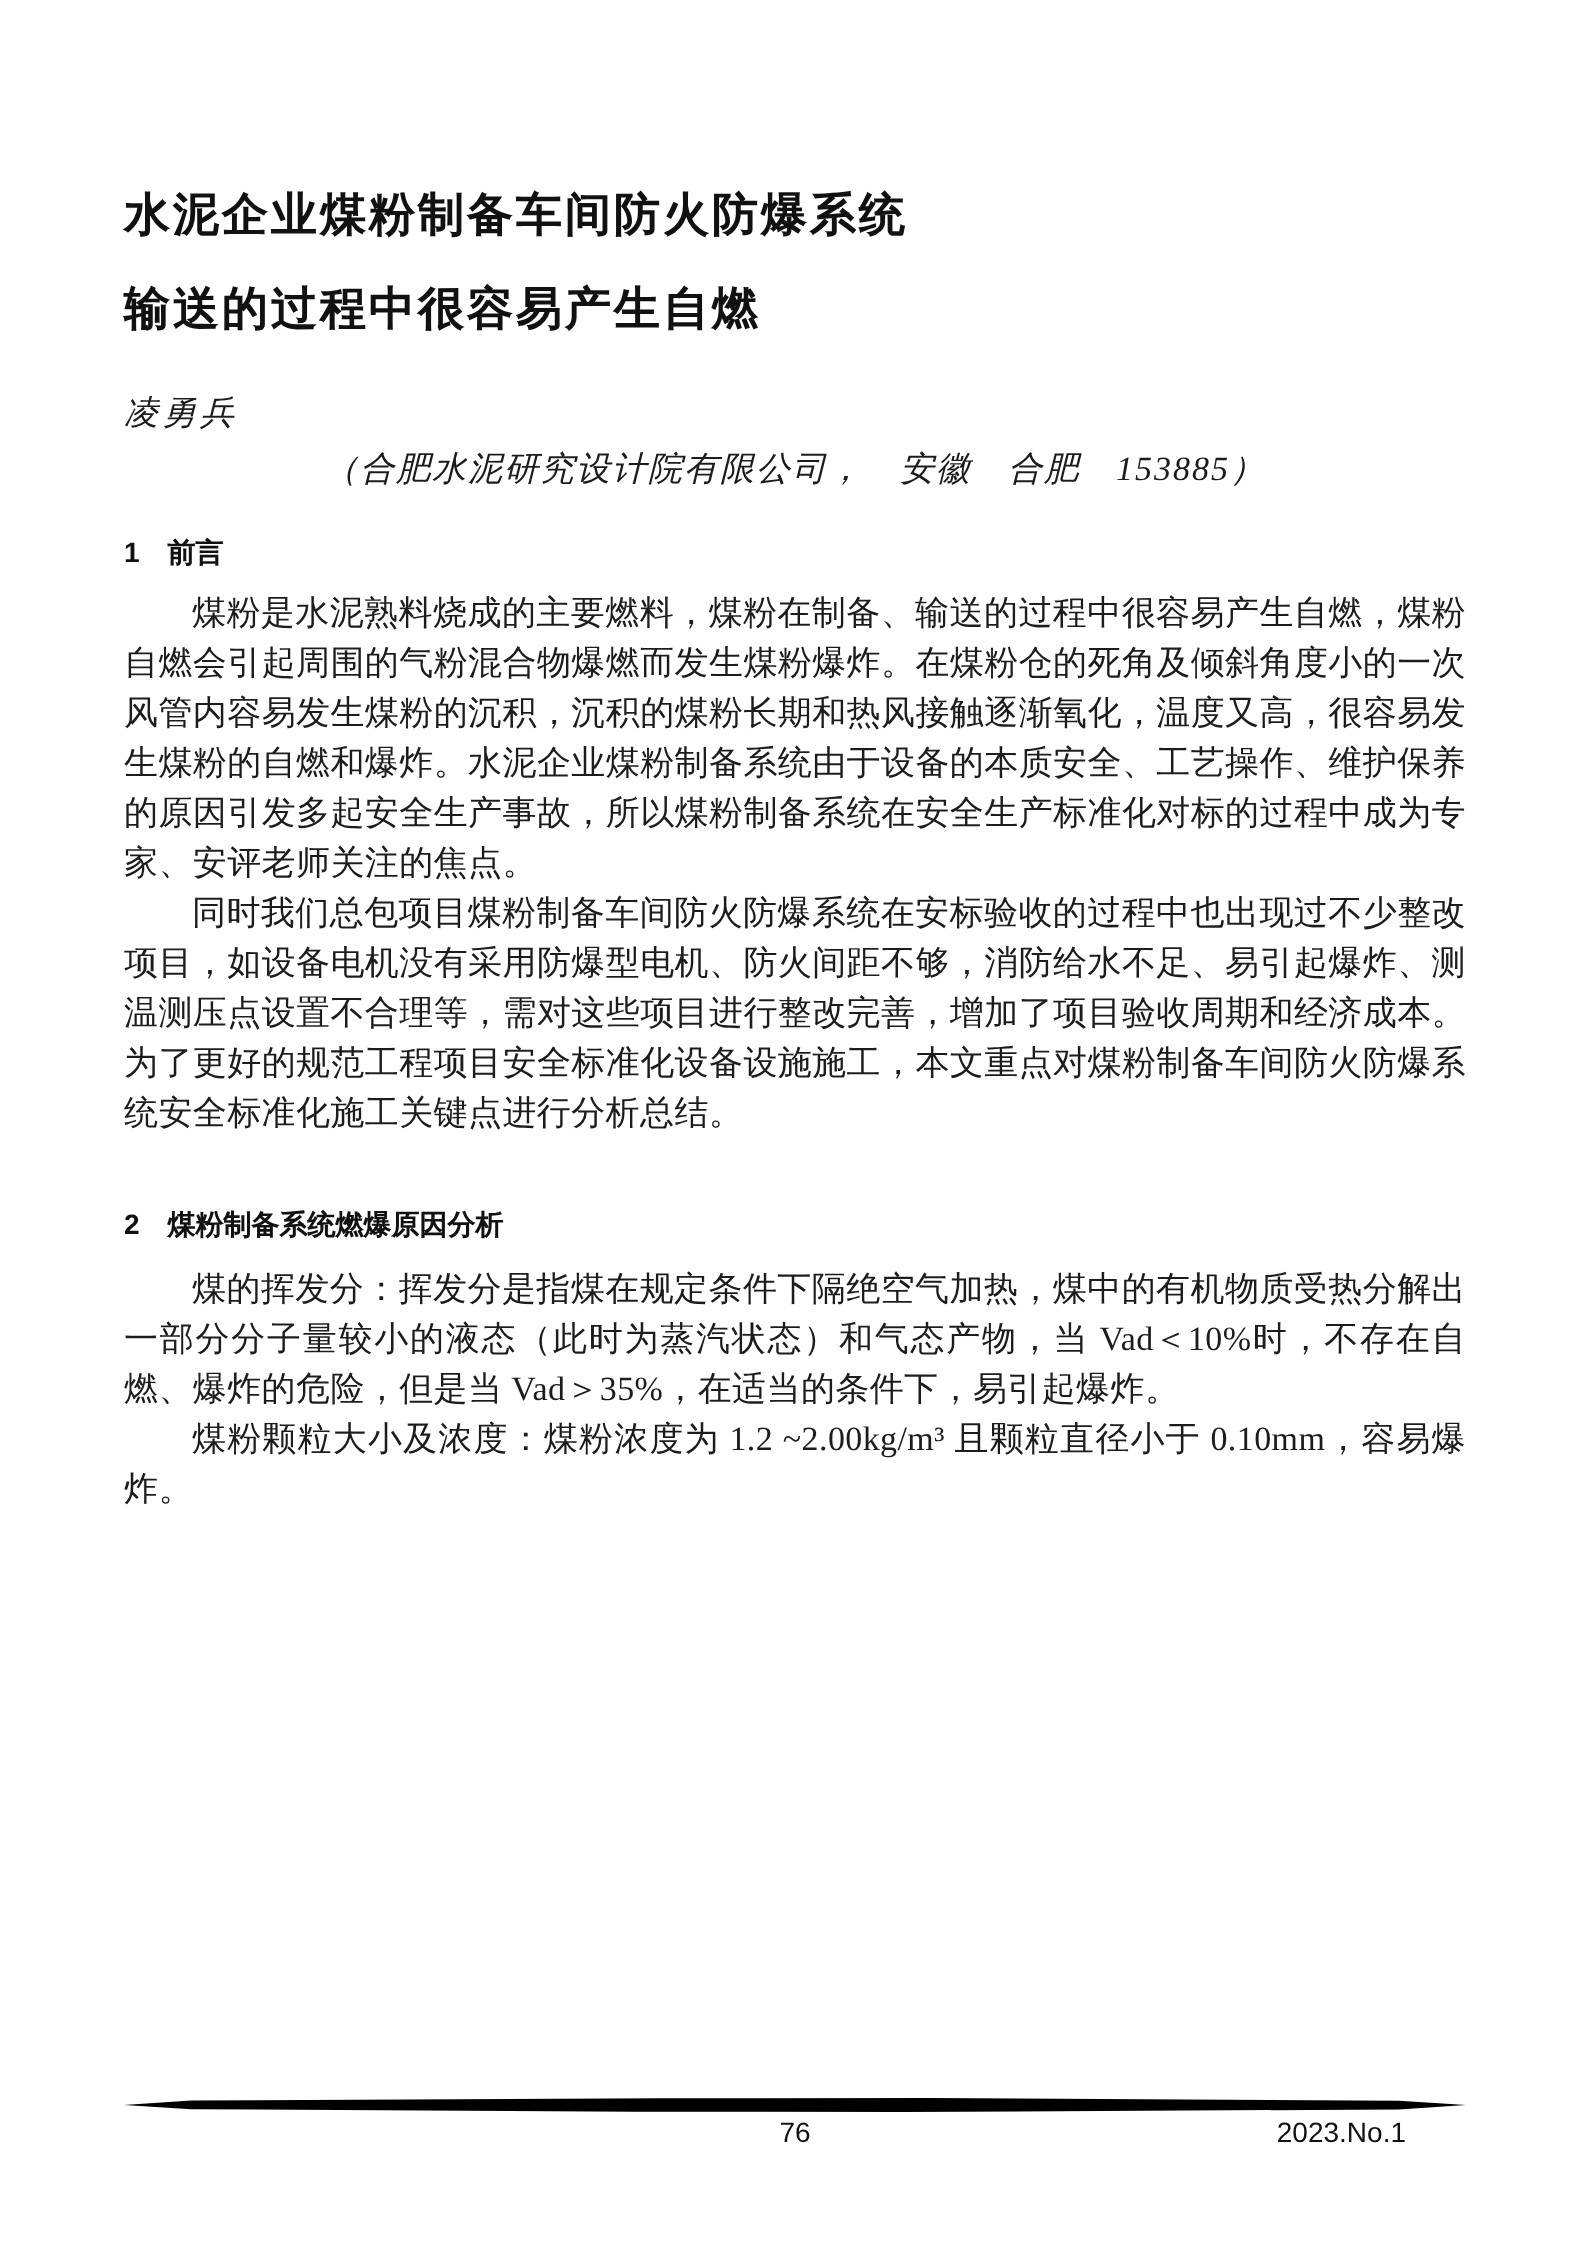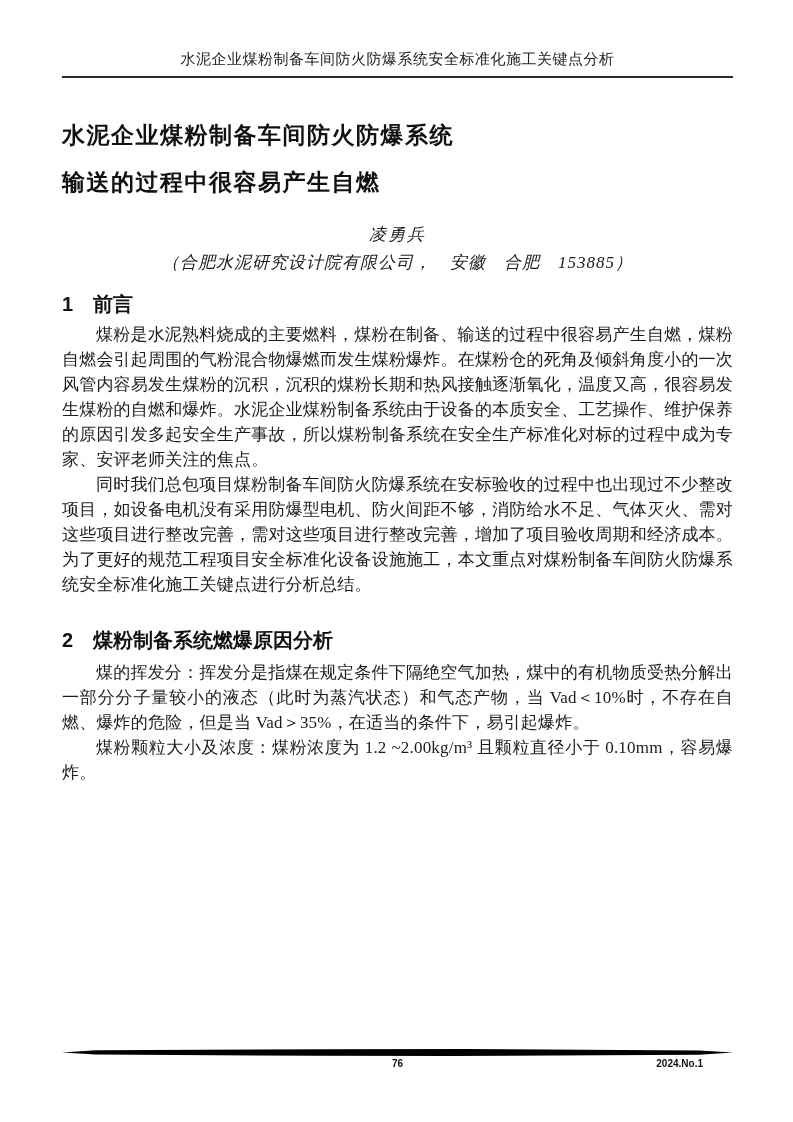--- a/index.html
+++ b/index.html
@@ -28,36 +28,36 @@
     text-align: left;
     font-family: "Liberation Sans", "DejaVu Sans", sans-serif;
     font-weight: 700;
     font-size: 23px;
     line-height: 47px;
     letter-spacing: 1.5px;
     color: #111;
   }
   .author {
     margin-top: 17px;
-    text-align: center;
+    text-align: left;
     font-size: 17px;
     font-style: italic;
     letter-spacing: 2px;
   }
   .affiliation {
     margin-top: 5px;
     text-align: center;
     font-size: 17px;
     font-style: italic;
     letter-spacing: 1px;
   }
   .section-heading {
     font-family: "Liberation Sans", "DejaVu Sans", sans-serif;
     font-weight: 700;
-    font-size: 20px;
+    font-size: 14px;
     line-height: 26px;
     margin: 17px 0 5px 0;
     color: #111;
   }
   .section-heading.second { margin-top: 30px; margin-bottom: 7px; }
   .body-para {
     margin: 0;
     font-size: 17px;
     line-height: 25px;
     text-align: justify;
@@ -73,68 +73,64 @@
   .footer-rule {
     height: 7px;
     background: #000;
     clip-path: polygon(0% 50%, 5% 18%, 40% 2%, 60% 0%, 95% 20%, 100% 50%, 95% 82%, 58% 100%, 38% 98%, 5% 80%);
   }
   .footer-meta {
     position: relative;
     height: 18px;
     margin-top: 1px;
     font-family: "Liberation Sans", "DejaVu Sans", sans-serif;
-    font-size: 10px;
+    font-size: 14px;
     color: #111;
-    font-weight: bold;
   }
   .page-number {
     position: absolute;
     left: 50%;
     transform: translateX(-50%);
     top: 1px;
   }
   .issue {
     position: absolute;
     right: 30px;
     top: 1px;
   }
 </style>
 </head>
 <body>
 
 <div class="page">
 
-  <div class="running-header">
-    <span>水泥企业煤粉制备车间防火防爆系统安全标准化施工关键点分析</span>
-  </div>
 
   <h1 class="doc-title">
     <div>水泥企业煤粉制备车间防火防爆系统</div>
     <div>输送的过程中很容易产生自燃</div>
   </h1>
 
   <div class="author">凌勇兵</div>
 
   <div class="affiliation">（合肥水泥研究设计院有限公司，　安徽　合肥　153885）</div>
 
   <h2 class="section-heading">1　前言</h2>
 
   <p class="body-para">煤粉是水泥熟料烧成的主要燃料，煤粉在制备、输送的过程中很容易产生自燃，煤粉自燃会引起周围的气粉混合物爆燃而发生煤粉爆炸。在煤粉仓的死角及倾斜角度小的一次风管内容易发生煤粉的沉积，沉积的煤粉长期和热风接触逐渐氧化，温度又高，很容易发生煤粉的自燃和爆炸。水泥企业煤粉制备系统由于设备的本质安全、工艺操作、维护保养的原因引发多起安全生产事故，所以煤粉制备系统在安全生产标准化对标的过程中成为专家、安评老师关注的焦点。</p>
 
-  <p class="body-para">同时我们总包项目煤粉制备车间防火防爆系统在安标验收的过程中也出现过不少整改项目，如设备电机没有采用防爆型电机、防火间距不够，消防给水不足、气体灭火、需对这些项目进行整改完善，需对这些项目进行整改完善，增加了项目验收周期和经济成本。为了更好的规范工程项目安全标准化设备设施施工，本文重点对煤粉制备车间防火防爆系统安全标准化施工关键点进行分析总结。</p>
+  <p class="body-para">同时我们总包项目煤粉制备车间防火防爆系统在安标验收的过程中也出现过不少整改项目，如设备电机没有采用防爆型电机、防火间距不够，消防给水不足、易引起爆炸、测温测压点设置不合理等，需对这些项目进行整改完善，增加了项目验收周期和经济成本。为了更好的规范工程项目安全标准化设备设施施工，本文重点对煤粉制备车间防火防爆系统安全标准化施工关键点进行分析总结。</p>
 
   <h2 class="section-heading second">2　煤粉制备系统燃爆原因分析</h2>
 
   <p class="body-para">煤的挥发分：挥发分是指煤在规定条件下隔绝空气加热，煤中的有机物质受热分解出一部分分子量较小的液态（此时为蒸汽状态）和气态产物，当 Vad＜10%时，不存在自燃、爆炸的危险，但是当 Vad＞35%，在适当的条件下，易引起爆炸。</p>
 
   <p class="body-para">煤粉颗粒大小及浓度：煤粉浓度为 1.2 ~2.00kg/m³ 且颗粒直径小于 0.10mm，容易爆炸。</p>
 
 
   <div class="footer">
     <div class="footer-rule"></div>
     <div class="footer-meta">
       <span class="page-number">76</span>
-      <span class="issue">2024.No.1</span>
+      <span class="issue">2023.No.1</span>
     </div>
   </div>
 
 </div>
 
 </body></html>

